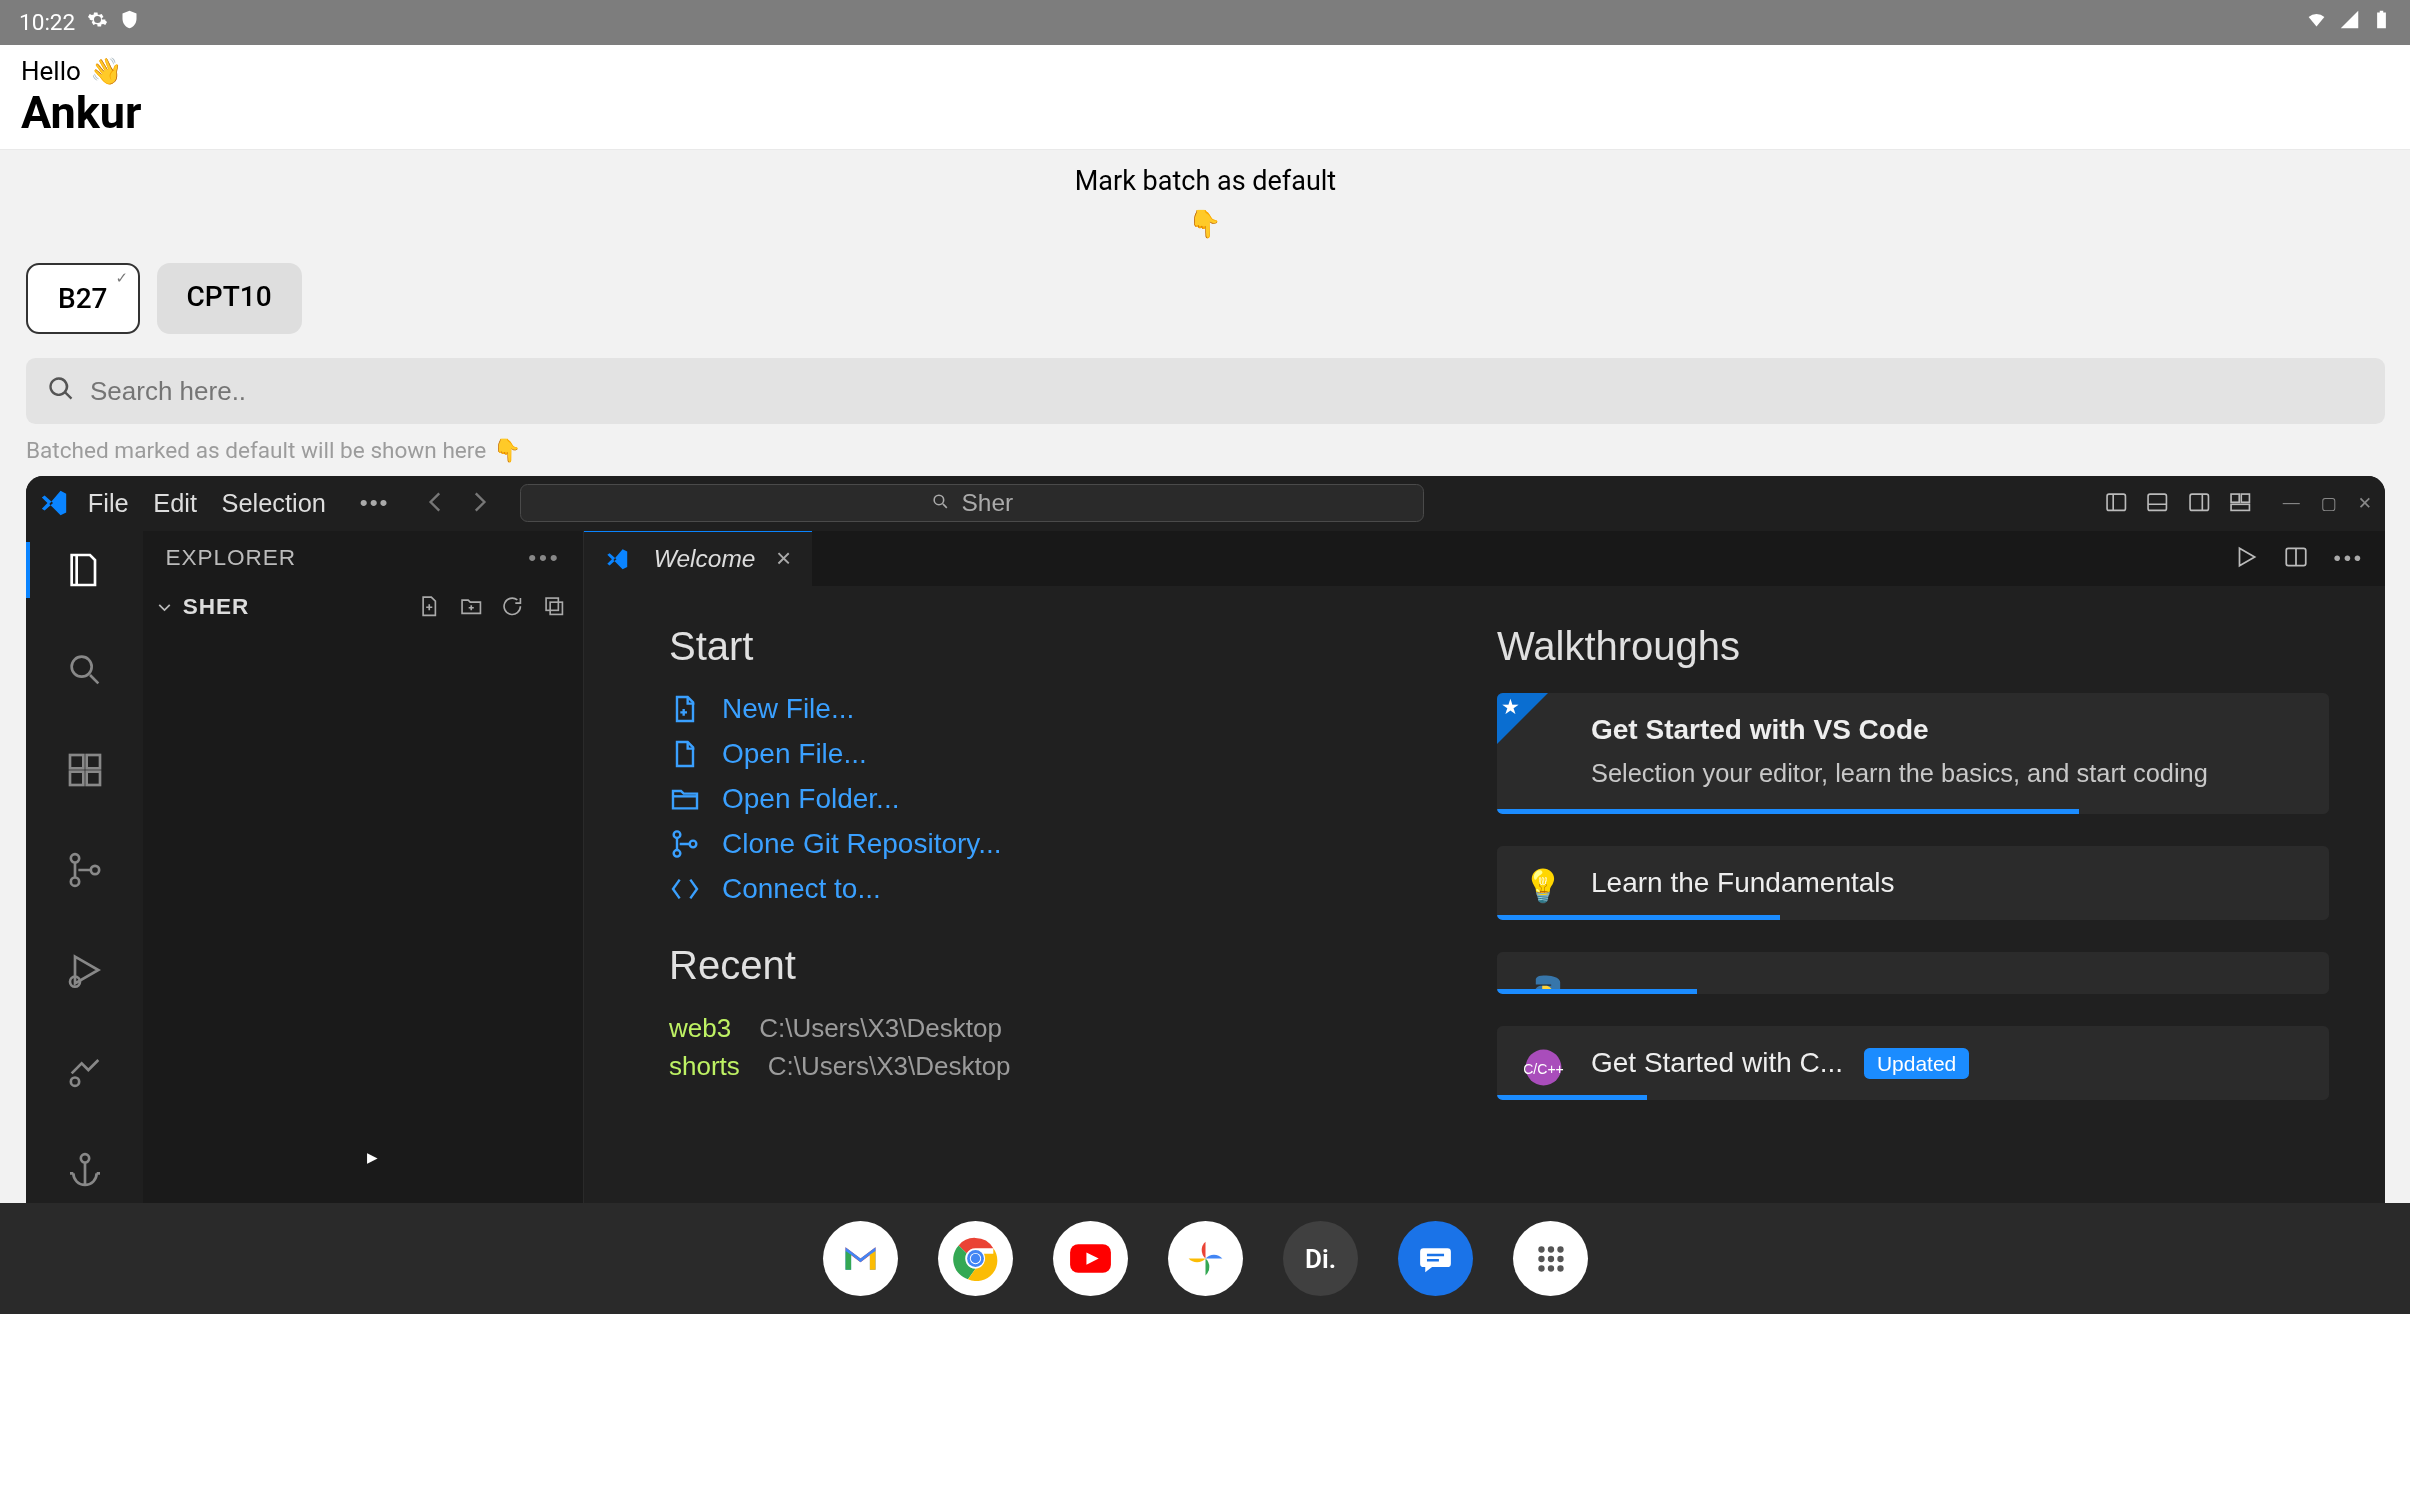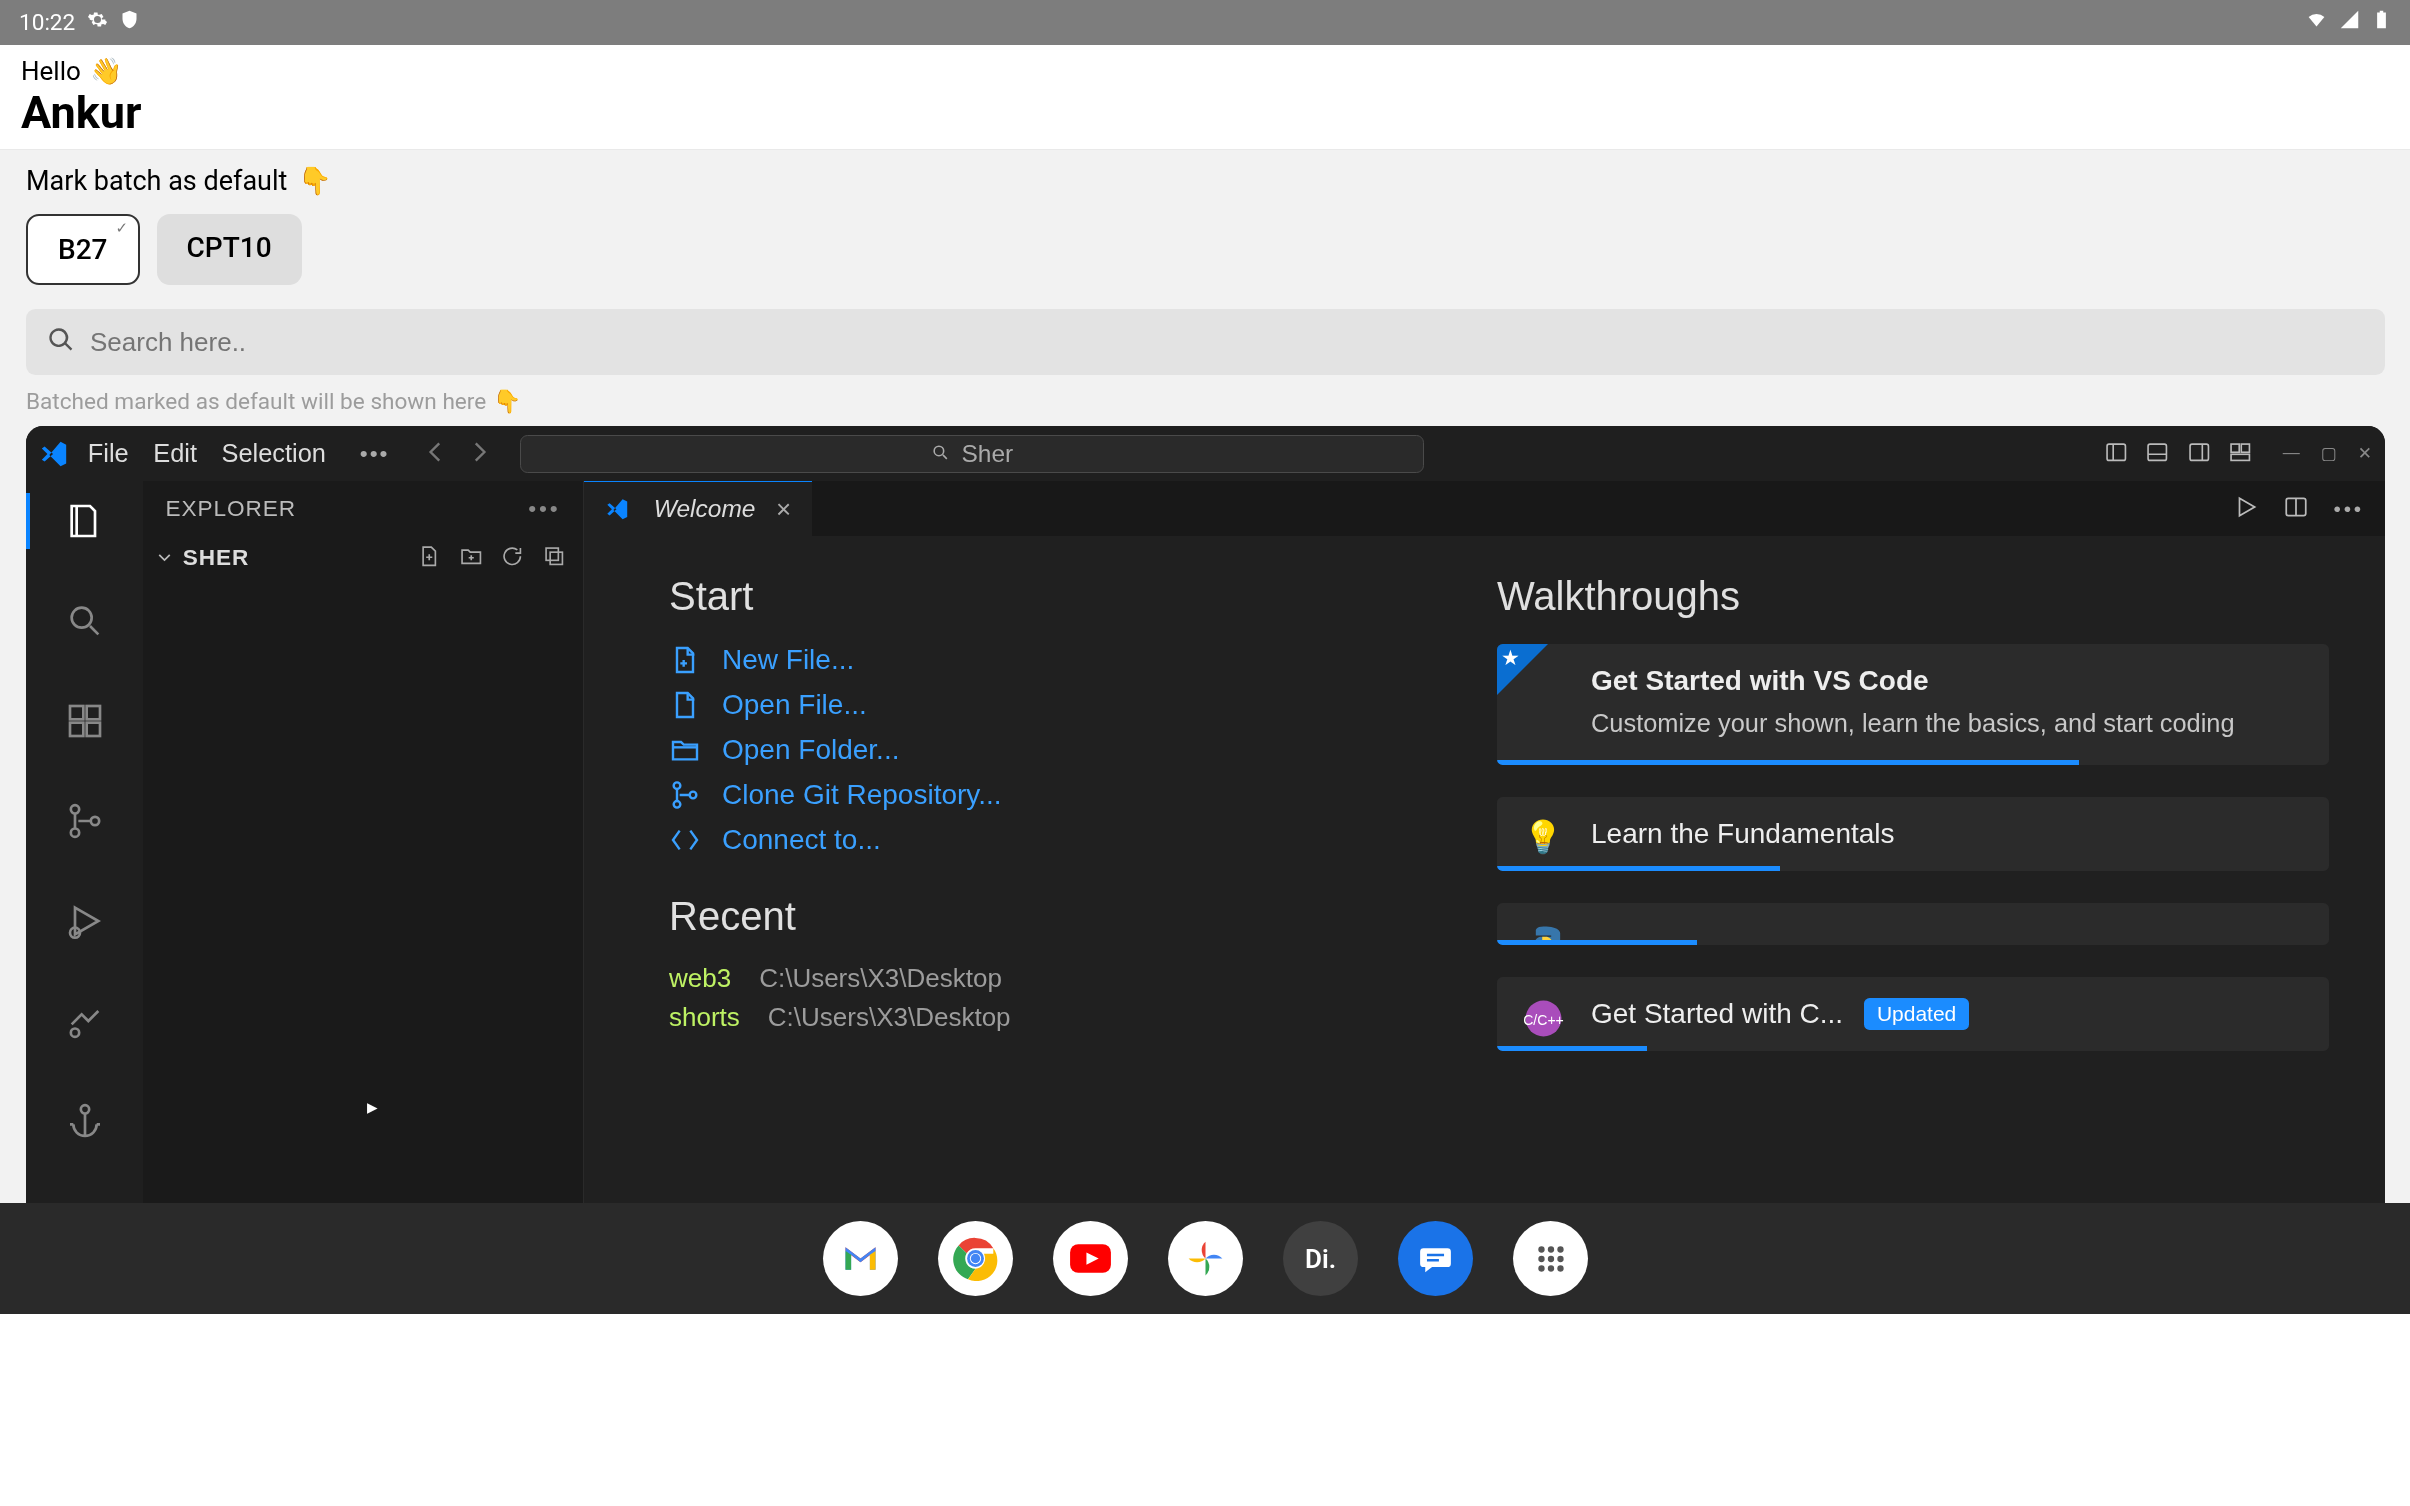--- a/index.html
+++ b/index.html
@@ -12,21 +12,21 @@
 .statusbar .left, .statusbar .right { display: flex; align-items: center; gap: 11.3px; }
 .statusbar svg { width: 21px; height: 21px; fill: #fff; }
 
 
 .app-header { background: #fff; padding: 11.3px 21px 9.4px; border-bottom: 1.9px solid #e9e9e9; }
 .app-header .hello { font-size: 26px; display: flex; align-items: center; gap: 9.4px; }
 .app-header .username { font-size: 45px; font-weight: 700; }
 
 
 .batch-area { background: #f2f2f2; padding: 15px 26px 7.5px; }
-.batch-title { font-size: 27px; margin-bottom: 17px; display: flex; align-items: center; gap: 11.3px; }
+.batch-title { font-size: 27px; margin-bottom: 23px; display: flex; align-items: center; gap: 11.3px; flex-direction: column; }
 .batch-chips { display: flex; gap: 17px; margin-bottom: 24.5px; }
 .chip { padding: 17px 30px; border-radius: 13px; font-size: 28px; font-weight: 500; position: relative; }
 .chip.selected { background: #fff; border: 2.8px solid #333; }
 .chip.selected::after { content: "✓"; position: absolute; top: 3.8px; right: 9.4px; font-size: 15px; color: #777; }
 .chip.unselected { background: #dedede; }
 .searchbar { background: #e3e3e3; border-radius: 9.4px; height: 66px; display: flex; align-items: center; padding: 0 21px; gap: 15px; }
 .searchbar svg { width: 28px; height: 28px; fill: #555; }
 .searchbar input { flex: 1; border: none; background: transparent; font-size: 26px; outline: none; color: #333; }
 .batch-hint { font-size: 22.6px; color: #9c9c9c; margin-top: 13px; display: flex; align-items: center; gap: 7.5px; }
 
@@ -382,21 +382,21 @@
                 </div>
               </div>
             </div>
 
             <div class="wcol-r">
               <div class="wh1">Walkthroughs</div>
 
               <div class="walk-card big">
                 <div class="walk-star-corner"></div>
                 <div class="walk-title">Get Started with VS Code</div>
-                <div class="walk-desc">Customize your shown, learn the basics, and start coding</div>
+                <div class="walk-desc">Selection your editor, learn the basics, and start coding</div>
                 <div class="walk-progress" style="width:70%"></div>
               </div>
 
               <div class="walk-card small">
                 <div class="walk-icon walk-icon-bulb">💡</div>
                 <div class="walk-title">Learn the Fundamentals</div>
                 <div class="walk-progress" style="width:34%"></div>
               </div>
 
               <div class="walk-card small">

